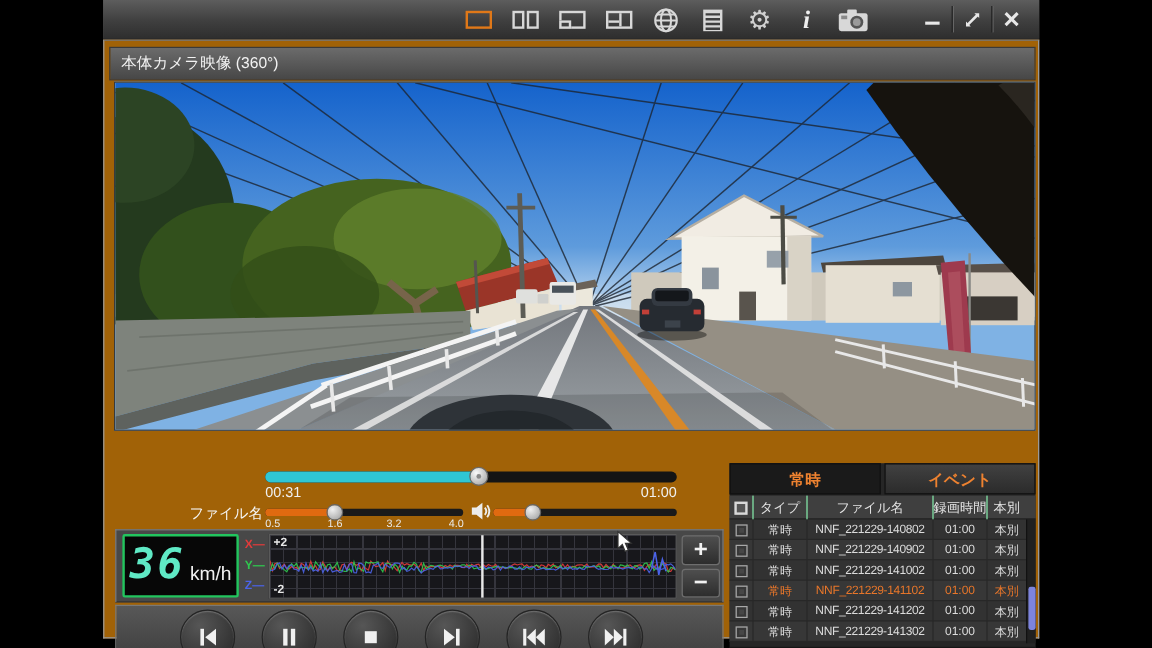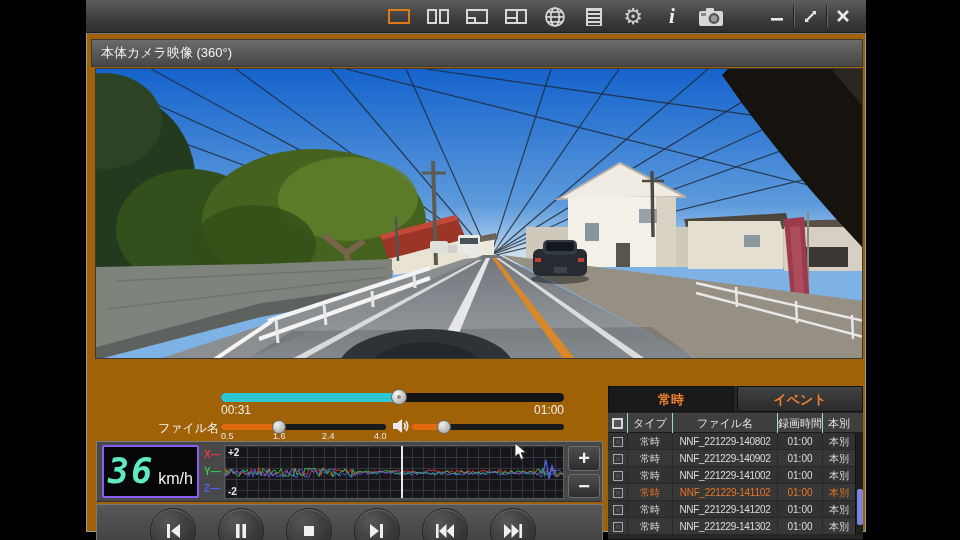--- a/index.html
+++ b/index.html
@@ -50,21 +50,21 @@
   .ofill{position:absolute;left:0;top:0;height:6px;background:#e06a10;border-radius:3px 0 0 3px;}
   .sthumb{position:absolute;top:-4px;width:14px;height:14px;border-radius:50%;
     background:radial-gradient(circle at 35% 30%,#f0f0f0,#9a9a9a);border:1px solid #666;}
   .ticks{position:absolute;left:134px;top:397px;width:172px;height:10px;font-size:9px;color:#e8e8e8;}
   .ticks span{position:absolute;top:0;}
   .volicon{position:absolute;left:306px;top:384px;}
   
   .gpanel{position:absolute;left:9px;top:407px;width:507px;height:61px;background:#484848;
     border:1px solid #7d7d7d;border-bottom-color:#333;}
   .speedo{position:absolute;left:5px;top:3px;width:97px;height:53px;background:#070707;
-    border:2px solid #8b5cf6;border-radius:2px;display:flex;align-items:center;justify-content:center;gap:4px;}
+    border:2px solid #22c55e;border-radius:2px;display:flex;align-items:center;justify-content:center;gap:4px;}
   .sdigits{font-family:"DejaVu Sans Mono",monospace;font-weight:bold;font-style:italic;
     font-size:35px;color:#5fe9c5;letter-spacing:2px;line-height:1;}
   .sunit{color:#f0f0f0;font-size:16px;margin-top:14px;}
   .glegend{position:absolute;left:107px;top:4px;width:20px;height:52px;font-size:10px;font-weight:bold;}
   .glegend div{height:17px;line-height:17px;}
   .graph{position:absolute;left:127px;top:3px;width:340px;height:54px;background:#17171b;border:1px solid #5a5a5a;
     background-image:repeating-linear-gradient(to right,#35353d 0,#35353d 1px,transparent 1px,transparent 11px),
       repeating-linear-gradient(to bottom,#35353d 0,#35353d 1px,transparent 1px,transparent 11px);}
   .graph .ymax,.graph .ymin{position:absolute;left:3px;font-size:10px;color:#e8e8e8;font-weight:bold;}
   .ymax{top:1px;} .ymin{bottom:1px;}
@@ -342,21 +342,21 @@
     <div class="tlabel r">01:00</div>
 
     <div class="spdlabel">ファイル名</div>
     <div class="strack">
       <div class="ofill" style="width:58px;"></div>
       <div class="sthumb" style="left:51px;"></div>
     </div>
     <div class="ticks">
       <span style="left:0">0.5</span>
       <span style="left:52px">1.6</span>
-      <span style="left:101px">2.4</span>
+      <span style="left:101px">3.2</span>
       <span style="left:153px">4.0</span>
     </div>
 
     <div class="volicon">
       <svg width="17" height="16" viewBox="0 0 17 16">
           <polygon points="0,5 4,5 9,1 9,15 4,11 0,11" fill="#ececec"></polygon>
         <path d="M11,5 Q13.5,8 11,11 M13,3 Q16.5,8 13,13" stroke="#ececec" stroke-width="1.6" fill="none"></path>
         </svg>
     </div>
     <div class="vtrack">

